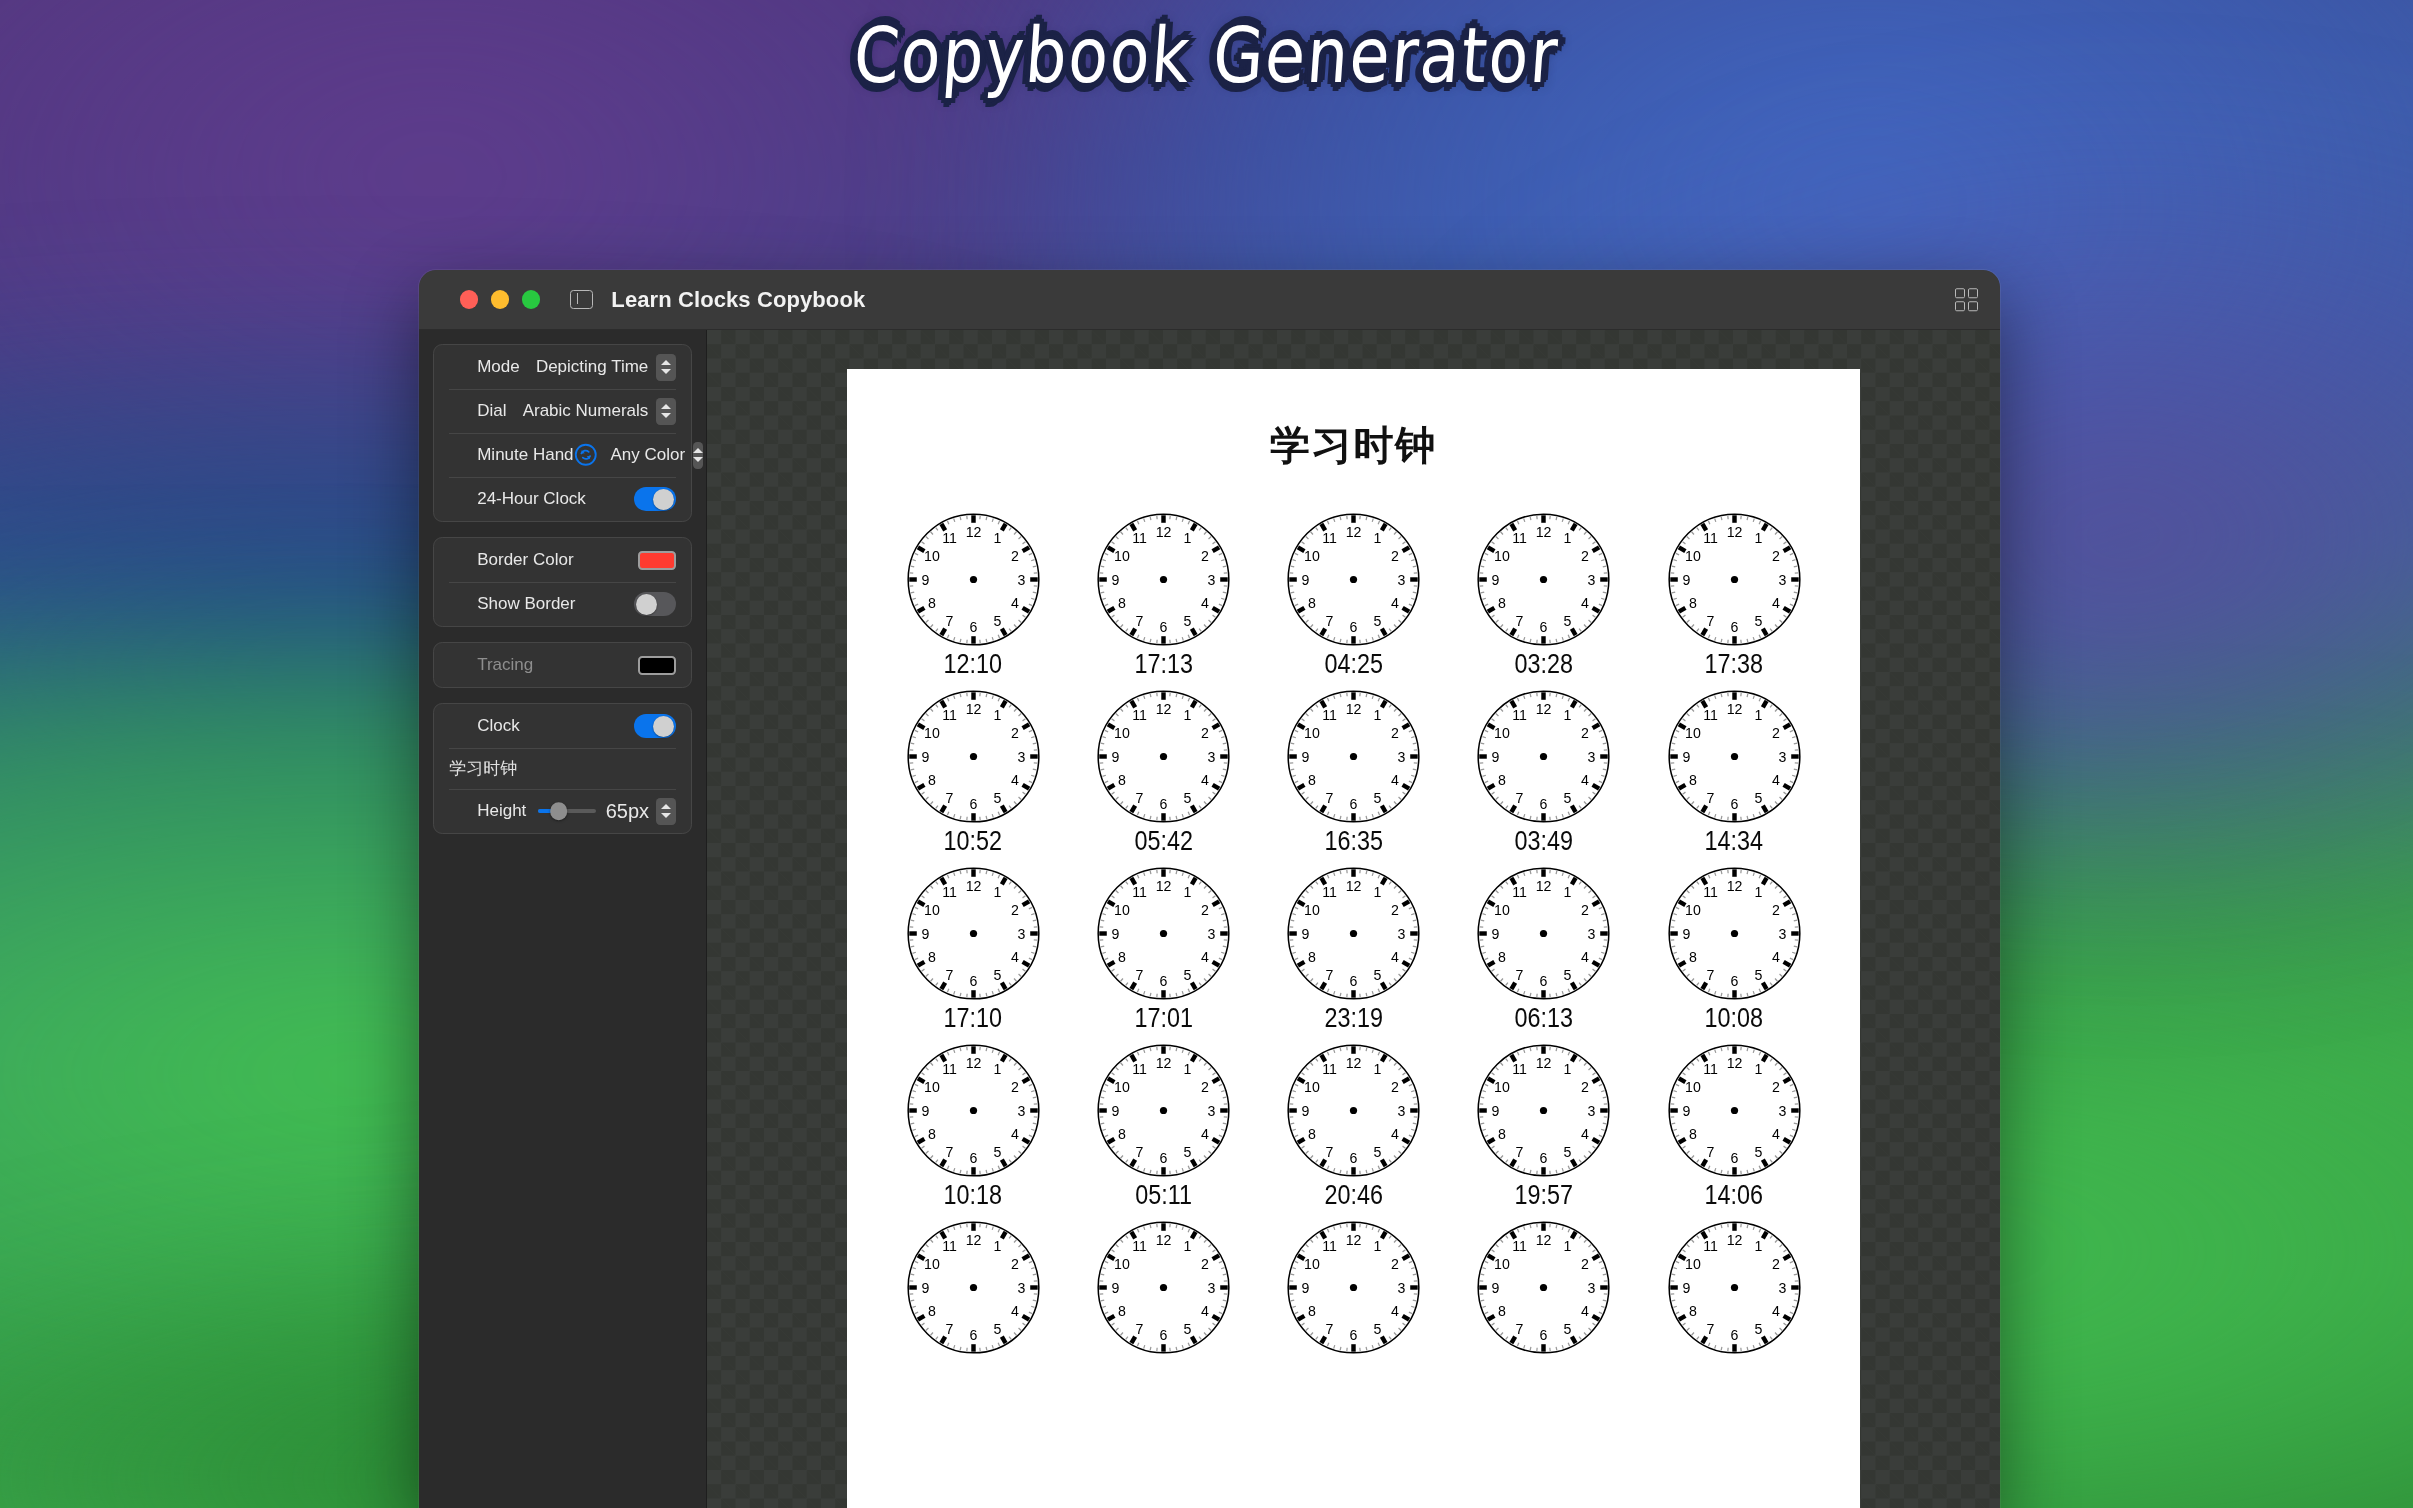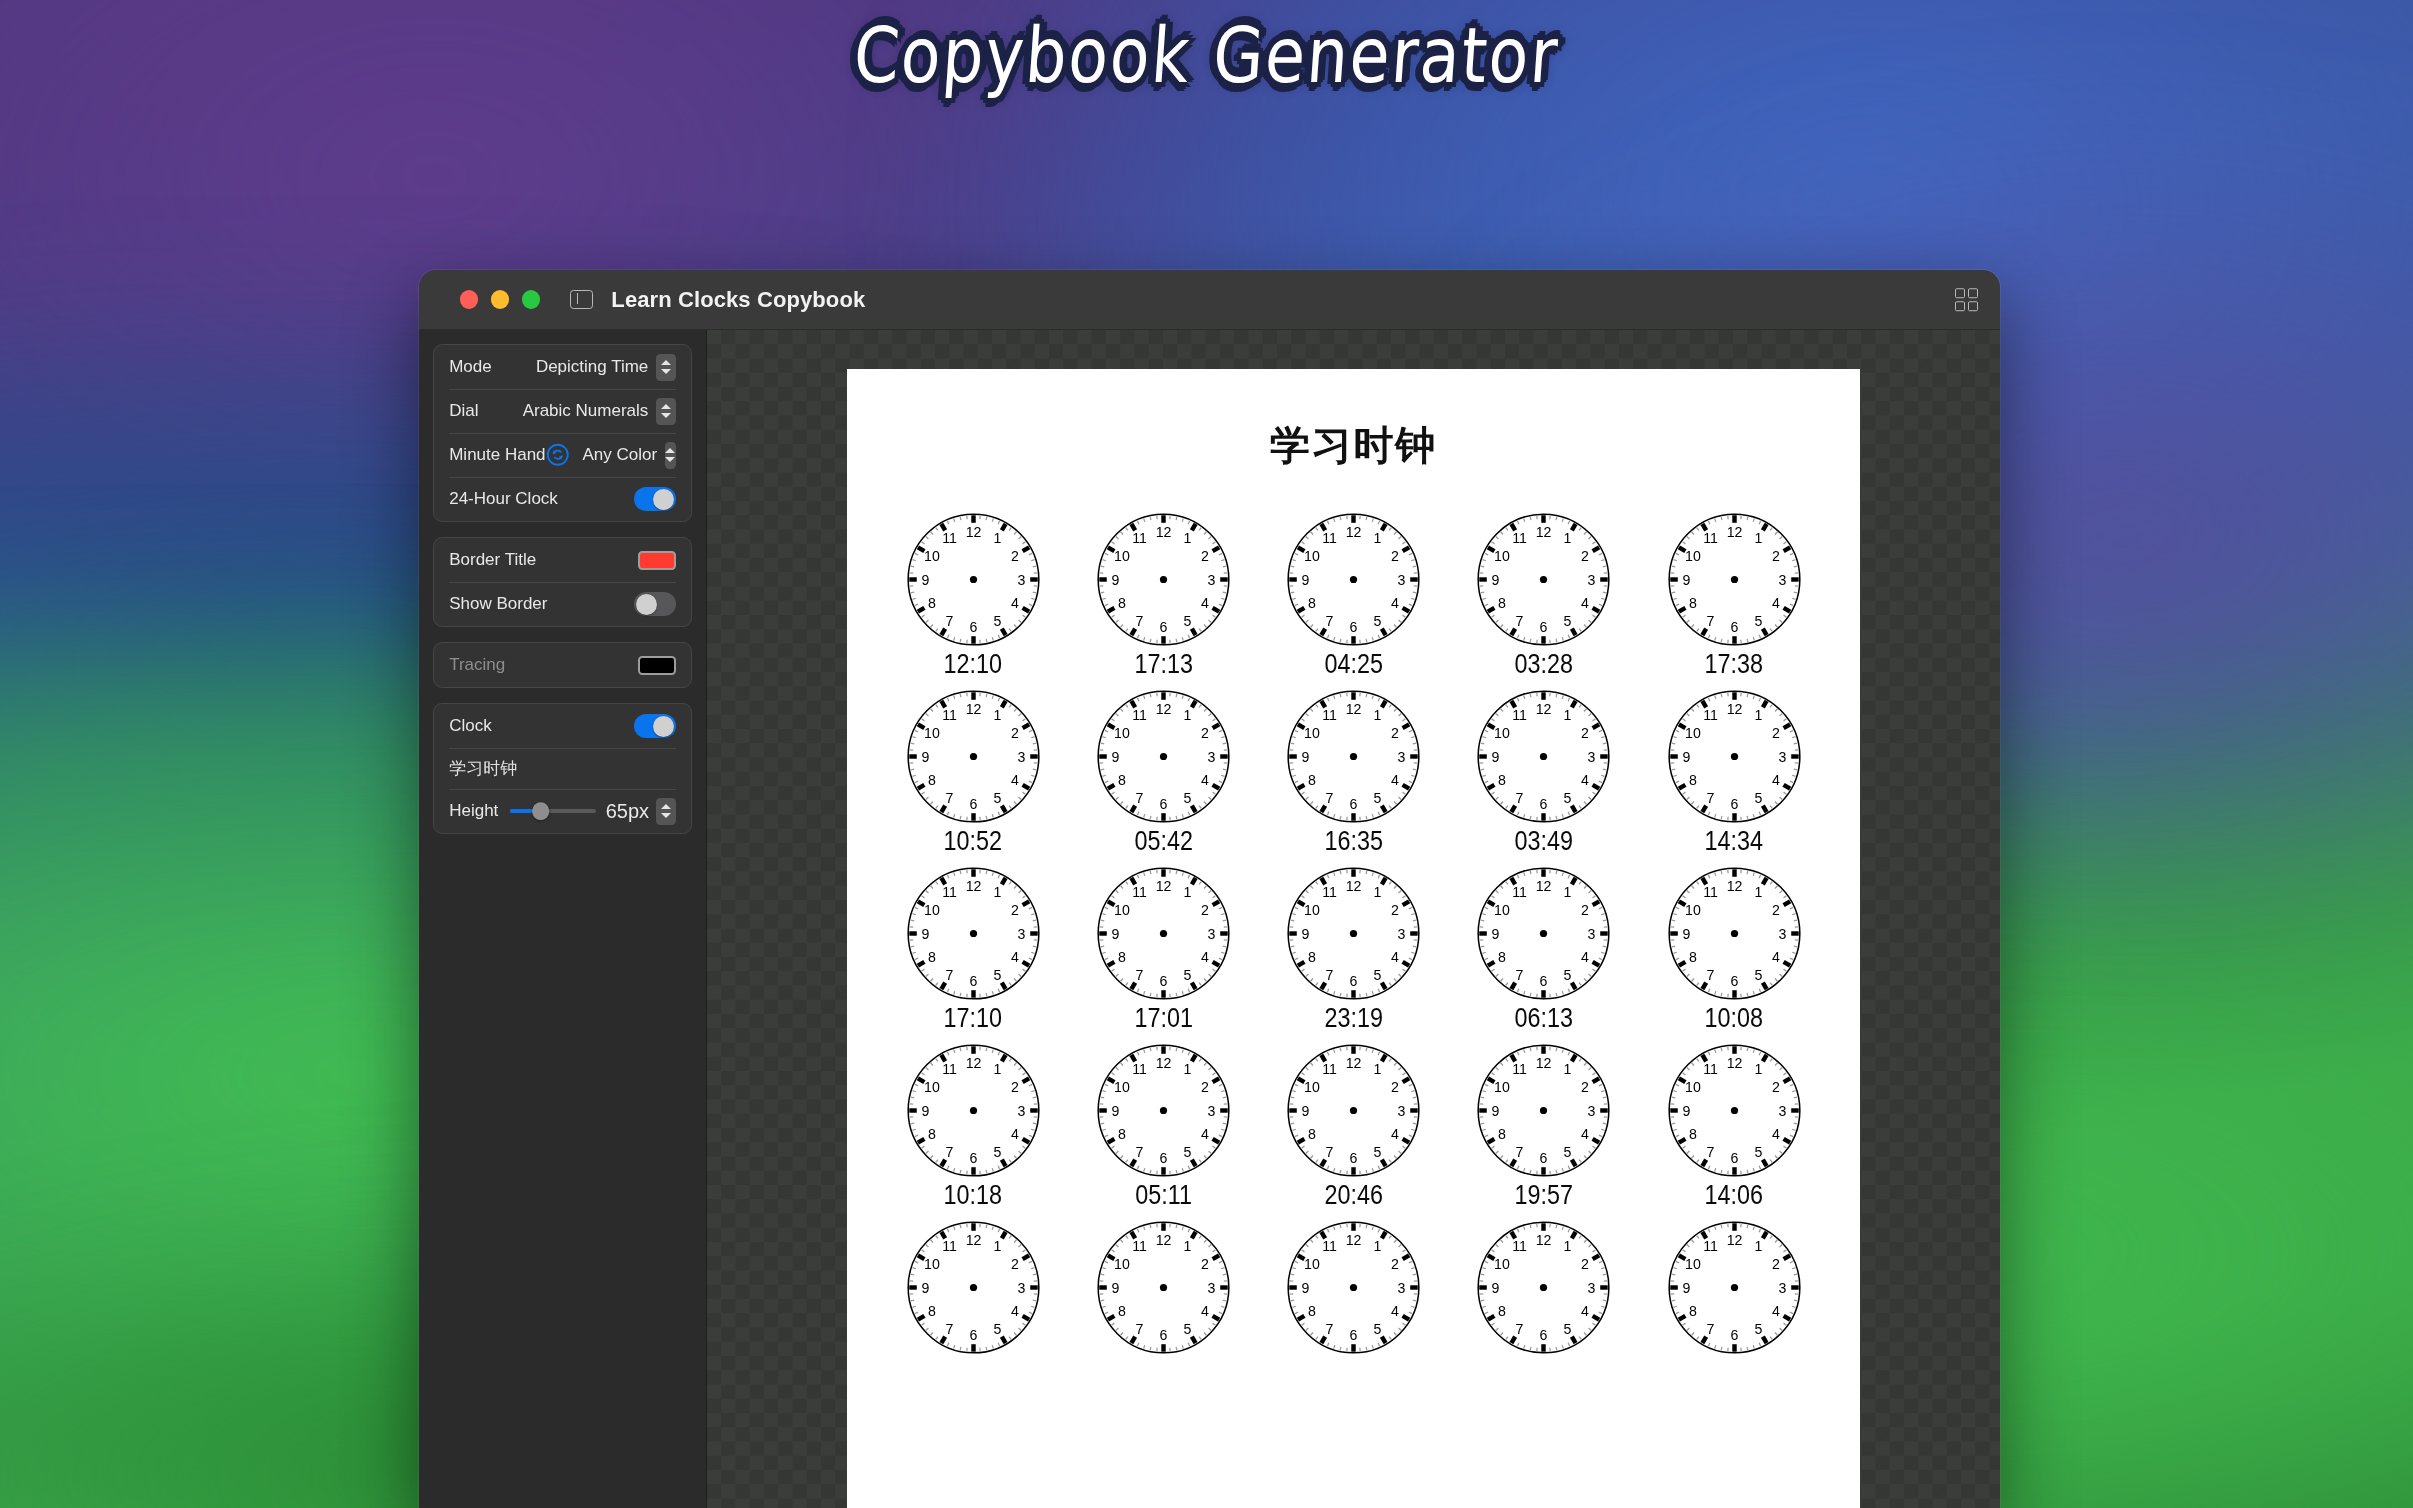--- a/index.html
+++ b/index.html
@@ -154,21 +154,21 @@
     height:44px;
     display:flex; align-items:center;
     padding:0 15px;
     position:relative;
   }
   .row + .row::before {
     content:""; position:absolute; left:15px; right:15px; top:0;
     height:0.8px; background:#464646;
   }
   .row .label {
-    color:#e8e8e8; font-size:17px; font-weight:400; white-space:nowrap;
+    color:#e8e8e8; font-size:17px; font-weight:400; white-space:nowrap;margin-left:28px;
   }
   .row .label.dim { color:#8e8e8e; }
   .row .spacer { flex:1; }
 
   .value {
     color:#e8e8e8; font-size:17px; margin-right:7.5px; white-space:nowrap;
   }
   .stepper {
     width:20px; height:27px; border-radius:4.2px;
     background:#555555;
@@ -353,21 +353,21 @@
           <span class="label">24-Hour Clock</span>
           <span class="spacer"></span>
           <span class="toggle on">
             <span class="knob"></span>
           </span>
         </div>
       </div>
 
       <div class="group">
         <div class="row">
-          <span class="label">Border Title</span>
+          <span class="label">Border Color</span>
           <span class="spacer"></span>
           <span class="swatch" style="background:#ff3b30"></span>
         </div>
         <div class="row">
           <span class="label">Show Border</span>
           <span class="spacer"></span>
           <span class="toggle off">
             <span class="knob"></span>
           </span>
         </div>

